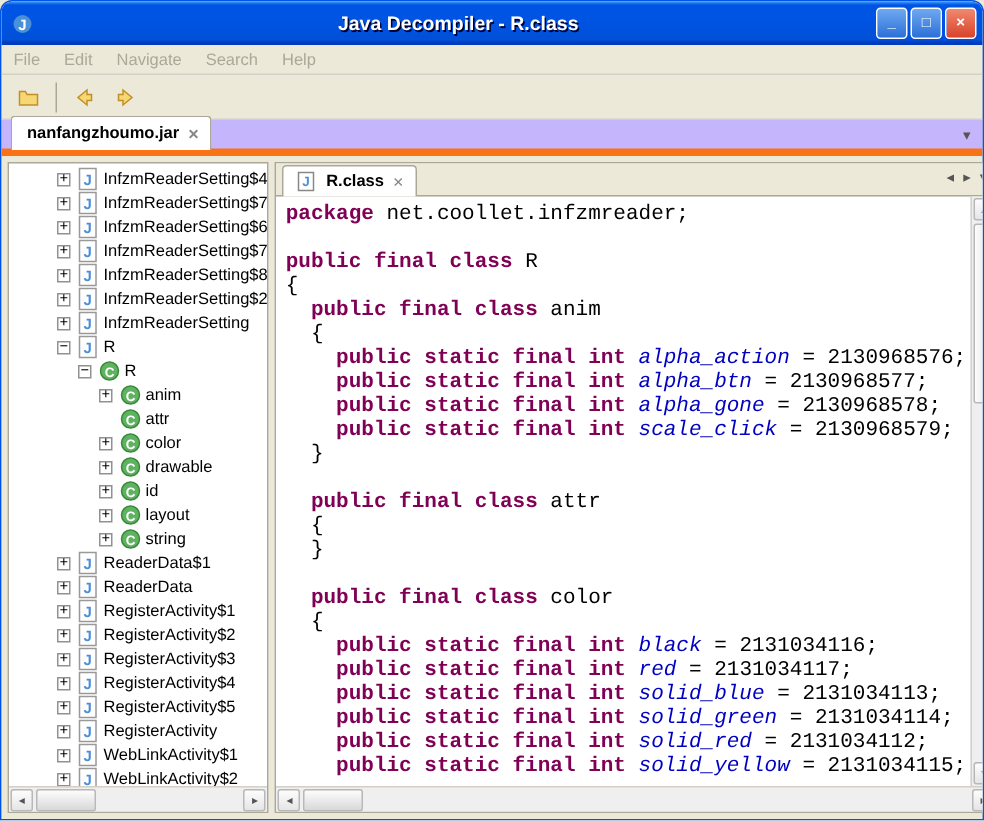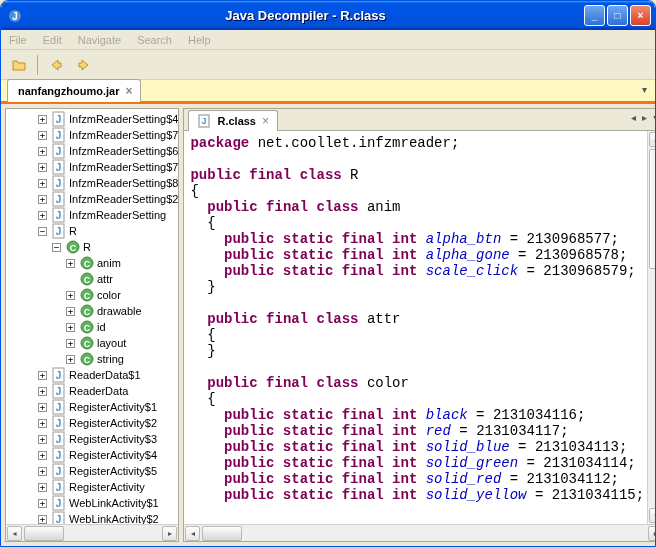--- a/index.html
+++ b/index.html
@@ -15,21 +15,21 @@
 .tb-close { background: linear-gradient(to bottom, #f0896f, #d8432b); }
 .tb-glyph { color: white; font-weight: bold; font-size: 10px; }
 
 .menubar { height: 20px; background: #ece9d8; display: flex; align-items: center; padding: 0 0; border-bottom: 1px solid #d4d0c8; }
 .menu-item { padding: 2px 8px; color: #aca899; cursor: pointer; }
 
 .toolbar { height: 30px; background: #ece9d8; display: flex; align-items: center; padding: 0 6px; gap: 4px; border-bottom: 1px solid #d4d0c8; }
 .tool-btn { width: 24px; height: 24px; display: flex; align-items: center; justify-content: center; cursor: pointer; border: 1px solid transparent; border-radius: 3px; }
 .tool-sep { width: 1px; height: 20px; background: #aca899; margin: 0 2px; }
 
-.tabbar { height: 24px; background: #fef9c3; display: flex; align-items: flex-end; padding: 0 6px; border-bottom: 3px solid #f97316; position: relative; }
+.tabbar { height: 24px; background: #c4b5fd; display: flex; align-items: flex-end; padding: 0 6px; border-bottom: 5px solid #f97316; position: relative; }
 .tab { background: #fff; border: 1px solid #aca899; border-bottom: none; padding: 4px 8px 4px 10px; display: flex; align-items: center; gap: 6px; border-radius: 3px 3px 0 0; margin-bottom: -1px; font-weight: bold; }
 .tab-close { color: #888; cursor: pointer; font-size: 12px; }
 .tabbar-dd { position: absolute; right: 8px; top: 4px; font-size: 10px; color: #555; cursor: pointer; }
 
 .content { flex: 1; display: flex; background: #ece9d8; padding: 4px; gap: 4px; overflow: hidden; }
 
 .tree-panel { width: 204px; background: #fff; border: 1px solid #aca899; display: flex; flex-direction: column; }
 .tree-body { flex: 1; overflow: auto; padding: 2px 0; }
 .tree-row { display: flex; align-items: center; height: 16px; white-space: nowrap; cursor: pointer; padding-left: 4px; }
 .tree-tog { width: 9px; height: 9px; border: 1px solid #919191; background: #fff; display: flex; align-items: center; justify-content: center; font-size: 9px; line-height: 1; color: #000; margin-right: 4px; font-family: monospace; }
@@ -406,20 +406,21 @@
           <span>▾</span>
         </div>
       </div>
       <div class="code-body" id="code-body" style="padding-right:20px">
           <div class="code-line"><span class="kw">package</span> net.coollet.infzmreader;</div>
           <div class="code-line">&nbsp;</div>
           <div class="code-line"><span class="kw">public final class</span> R</div>
           <div class="code-line">{</div>
           <div class="code-line">  <span class="kw">public final class</span> anim</div>
           <div class="code-line">  {</div>
+          <div class="code-line">    <span class="kw">public static final int</span> <span class="fld">alpha_action</span> = 2130968576;</div>
           <div class="code-line">    <span class="kw">public static final int</span> <span class="fld">alpha_btn</span> = 2130968577;</div>
           <div class="code-line">    <span class="kw">public static final int</span> <span class="fld">alpha_gone</span> = 2130968578;</div>
           <div class="code-line">    <span class="kw">public static final int</span> <span class="fld">scale_click</span> = 2130968579;</div>
           <div class="code-line">  }</div>
           <div class="code-line">&nbsp;</div>
           <div class="code-line">  <span class="kw">public final class</span> attr</div>
           <div class="code-line">  {</div>
           <div class="code-line">  }</div>
           <div class="code-line">&nbsp;</div>
           <div class="code-line">  <span class="kw">public final class</span> color</div>

